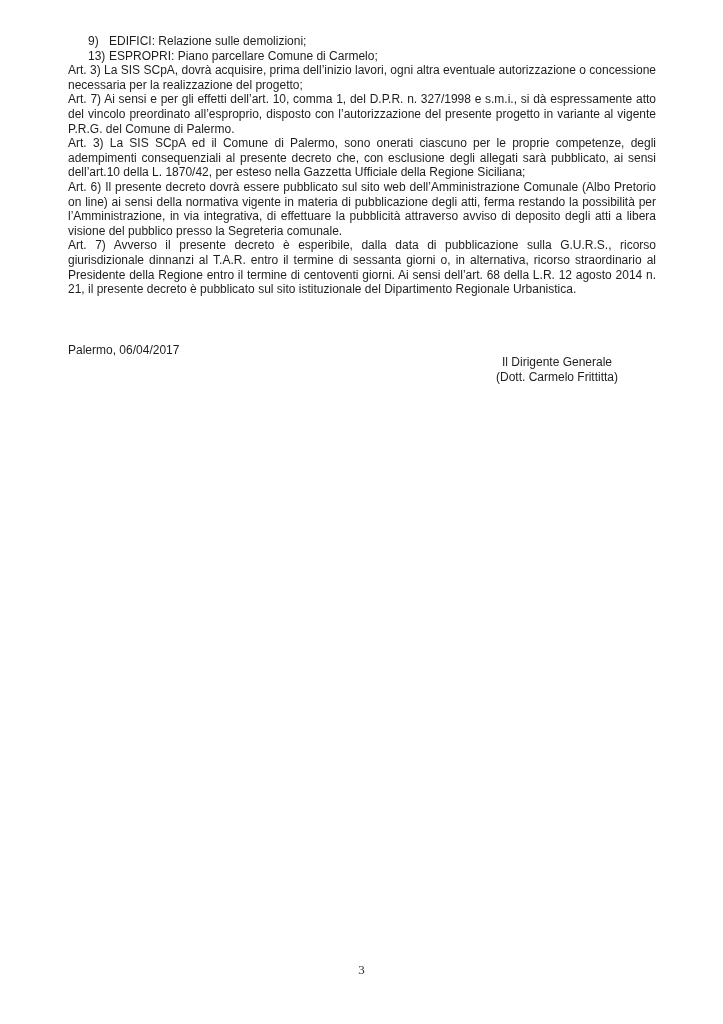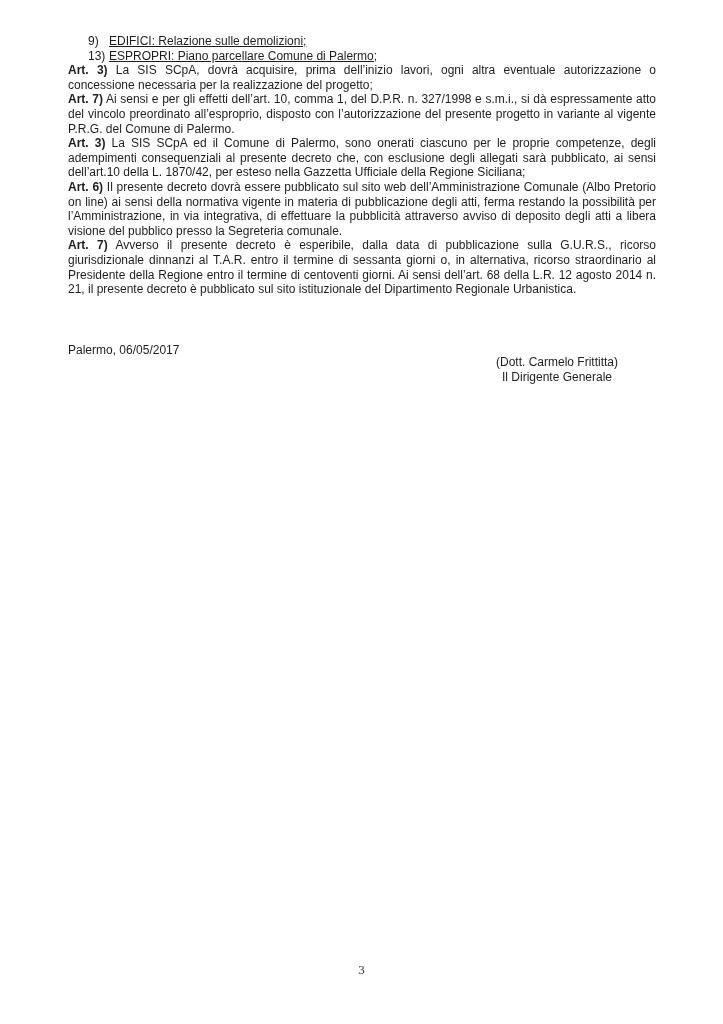--- a/index.html
+++ b/index.html
@@ -33,28 +33,27 @@
     display: flex;
   }
   .li-num {
     flex: 0 0 41px;
     box-sizing: border-box;
     padding-left: 20px;
     white-space: nowrap;
   }
   .li-text {
     flex: 1 1 auto;
-    text-decoration: underline;
   }
   .para {
     margin: 0;
     text-align: justify;
   }
   .art-label {
-    font-weight: bold;
+    font-weight: normal;
   }
   .place-date {
     position: absolute;
     left: 68px;
     top: 343px;
     font-size: 12px;
     line-height: 14.6px;
   }
   .signature {
     position: absolute;
@@ -82,37 +81,37 @@
 <div class="page">
   <div class="content">
 
     <ul class="doc-list">
       <li class="li">
         <span class="li-num">9)</span>
         <span class="li-text">EDIFICI: Relazione sulle demolizioni;</span>
       </li>
       <li class="li">
         <span class="li-num">13)</span>
-        <span class="li-text">ESPROPRI: Piano parcellare Comune di Palermo;</span>
+        <span class="li-text">ESPROPRI: Piano parcellare Comune di Carmelo;</span>
       </li>
     </ul>
 
     <p class="para"><b class="art-label">Art. 3)</b> <span class="art-text">La SIS SCpA, dovrà acquisire, prima dell’inizio lavori, ogni altra eventuale autorizzazione o concessione necessaria per la realizzazione del progetto;</span></p>
 
     <p class="para"><b class="art-label">Art. 7)</b> <span class="art-text">Ai sensi e per gli effetti dell’art. 10, comma 1, del D.P.R. n. 327/1998 e s.m.i., si dà espressamente atto del vincolo preordinato all’esproprio, disposto con l’autorizzazione del presente progetto in variante al vigente P.R.G. del Comune di Palermo.</span></p>
 
     <p class="para"><b class="art-label">Art. 3)</b> <span class="art-text">La SIS SCpA ed il Comune di Palermo, sono onerati ciascuno per le proprie competenze, degli adempimenti consequenziali al presente decreto che, con esclusione degli allegati sarà pubblicato, ai sensi dell’art.10 della L. 1870/42, per esteso nella Gazzetta Ufficiale della Regione Siciliana;</span></p>
 
     <p class="para"><b class="art-label">Art. 6)</b> <span class="art-text">Il presente decreto dovrà essere pubblicato sul sito web dell’Amministrazione Comunale (Albo Pretorio on line) ai sensi della normativa vigente in materia di pubblicazione degli atti, ferma restando la possibilità per l’Amministrazione, in via integrativa, di effettuare la pubblicità attraverso avviso di deposito degli atti a libera visione del pubblico presso la Segreteria comunale.</span></p>
 
     <p class="para"><b class="art-label">Art. 7)</b> <span class="art-text">Avverso il presente decreto è esperibile, dalla data di pubblicazione sulla G.U.R.S., ricorso giurisdizionale dinnanzi al T.A.R. entro il termine di sessanta giorni o, in alternativa, ricorso straordinario al Presidente della Regione entro il termine di centoventi giorni. Ai sensi dell’art. 68 della L.R. 12 agosto 2014 n. 21, il presente decreto è pubblicato sul sito istituzionale del Dipartimento Regionale Urbanistica.</span></p>
 
   </div>
 
-  <div class="place-date">Palermo, 06/05/2017</div>
+  <div class="place-date">Palermo, 06/04/2017</div>
 
   <div class="signature">
+    <div>Il Dirigente Generale</div>
     <div>(Dott. Carmelo Frittitta)</div>
-    <div>Il Dirigente Generale</div>
   </div>
 
   <div class="page-number">3</div>
 </div>
 
 </body></html>

